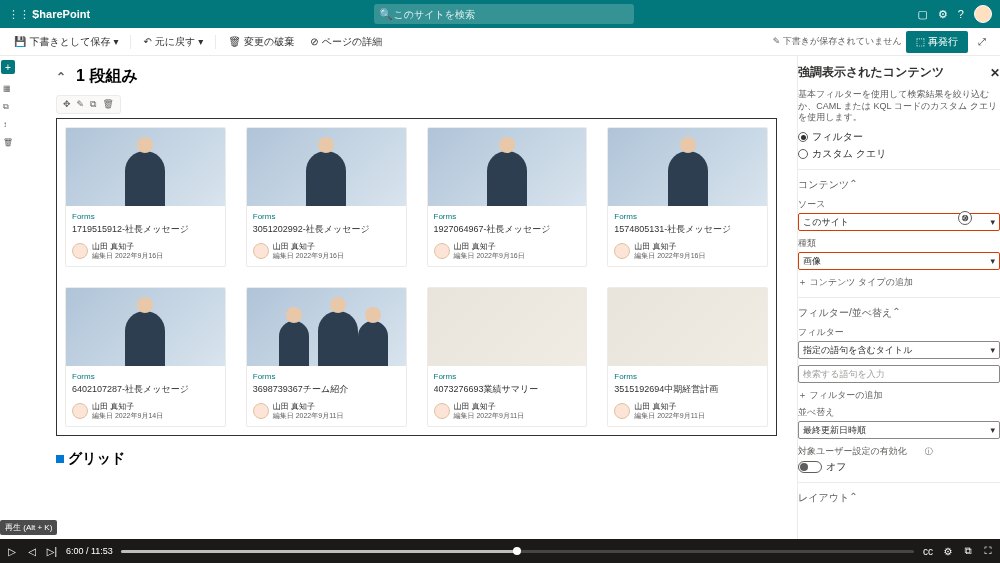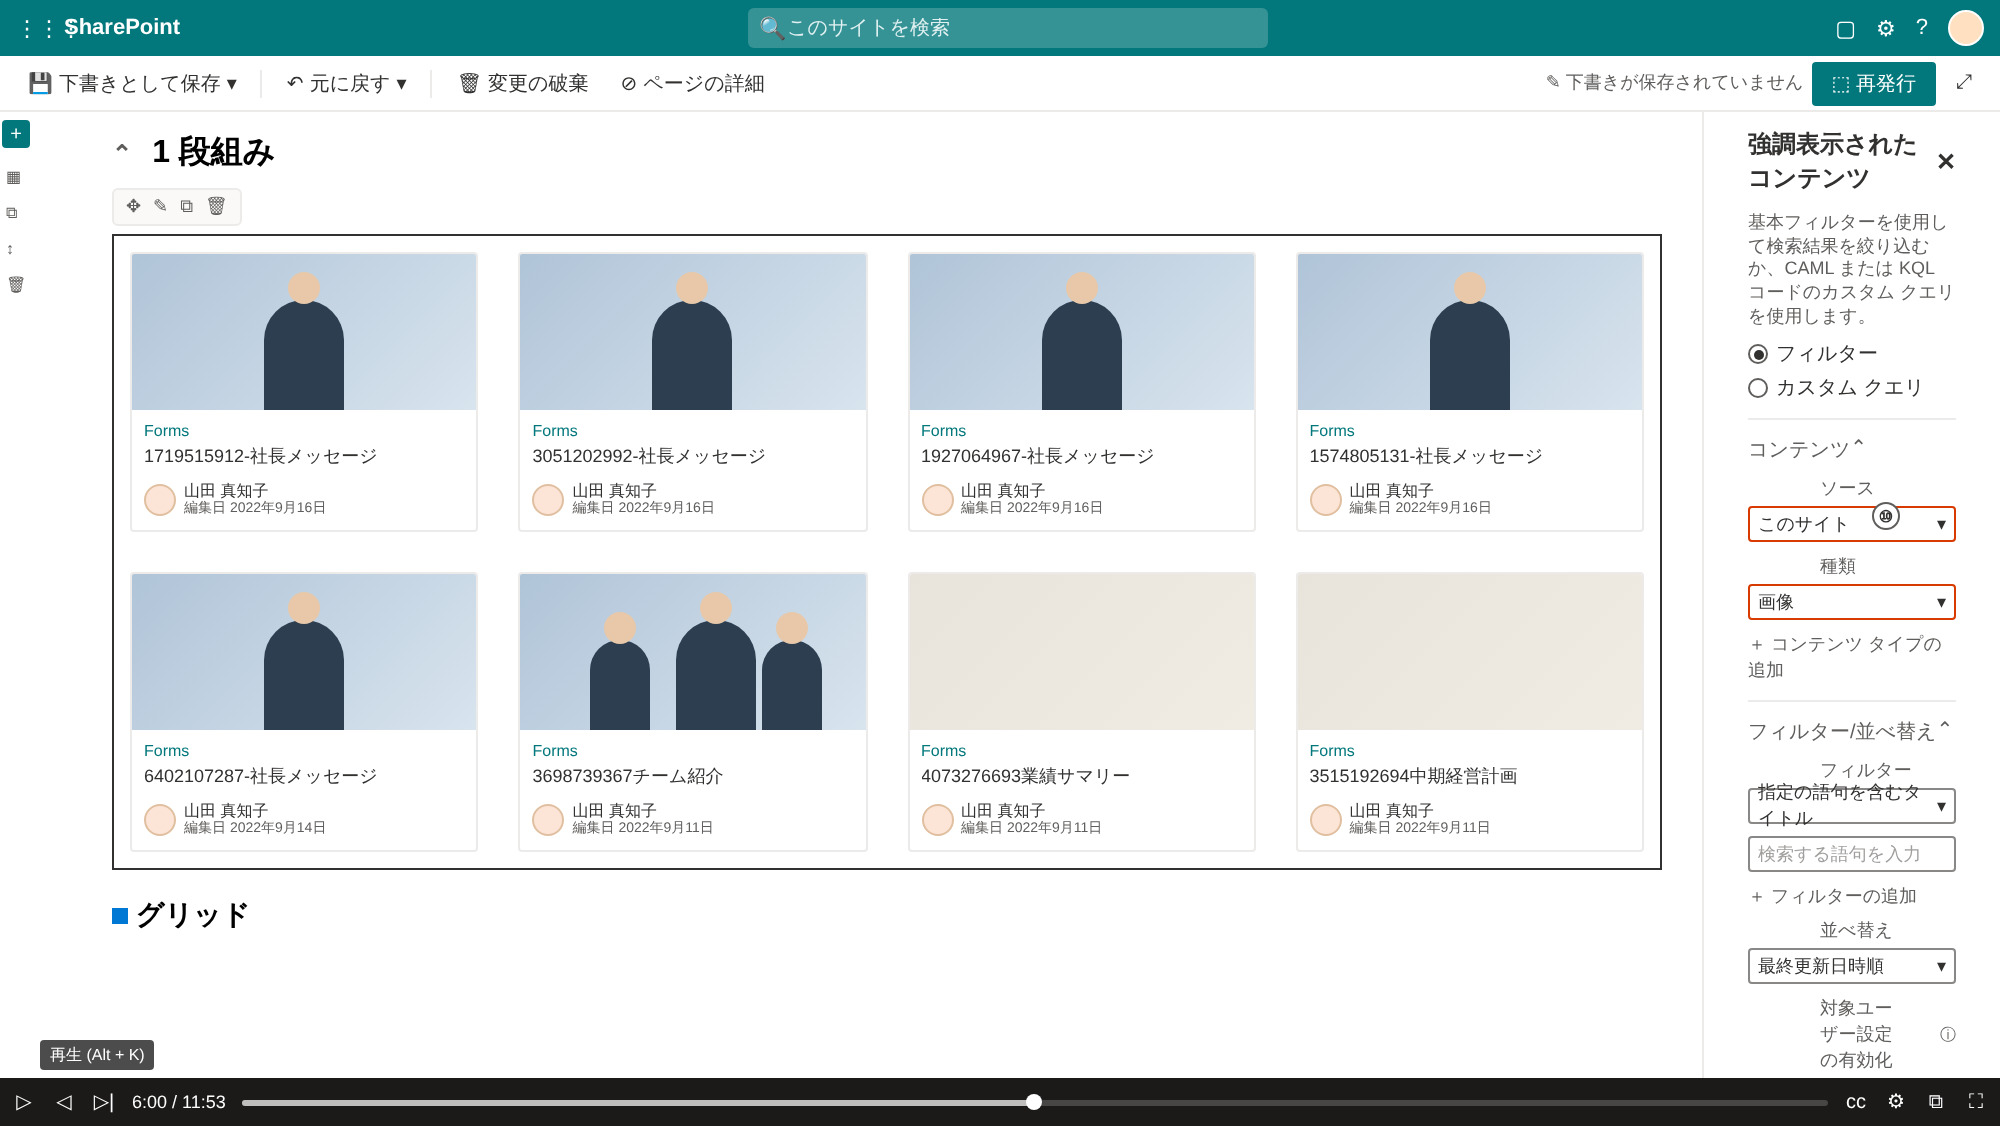--- a/index.html
+++ b/index.html
@@ -50,44 +50,44 @@
 .card .title { font-size: 9px; color: #323130; margin-top: 2px; white-space: nowrap; overflow: hidden; text-overflow: ellipsis; }
 .card .meta { display: flex; align-items: center; gap: 4px; margin-top: 6px; }
 .card .av { width: 16px; height: 16px; border-radius: 50%; background: #fce4d6; border:1px solid #e0c0a0; flex-shrink:0; }
 .card .mt { font-size: 7px; color: #605e5c; line-height: 1.2; }
 .card .mt .name { color: #323130; font-size: 8px; }
 
 .h2 { font-size: 14px; font-weight: 600; margin-top: 14px; display: flex; align-items: center; gap: 4px; }
 .h2 .sq { width: 8px; height: 8px; background: #0078d4; display: inline-block; }
 
 
-.pane { width: 149px; border-left: 1px solid #edebe9; background: #fff; overflow-y: auto; font-size: 10px; color: #323130; padding: 8px 22px; }
+.pane { width: 203px; border-left: 1px solid #edebe9; background: #fff; overflow-y: auto; font-size: 10px; color: #323130; padding: 8px 0; }
 .pane-head { display:flex; justify-content:space-between; align-items:center; font-size: 12px; font-weight: 600; margin-bottom: 8px; }
 .pane .desc { font-size: 9px; color: #605e5c; line-height: 1.3; margin-bottom: 6px; }
 .pane .radio { display: flex; align-items: center; gap: 4px; margin-bottom: 3px; }
 .pane .radio .r { width: 10px; height: 10px; border: 1px solid #605e5c; border-radius: 50%; display: inline-flex; align-items: center; justify-content: center; }
 .pane .radio .r.on::after { content: ''; width: 5px; height: 5px; background: #323130; border-radius: 50%; }
 .pane-section { border-top: 1px solid #edebe9; margin-top: 8px; padding-top: 8px; }
 .pane-section .sh { display:flex; justify-content:flex-start; font-size: 10px; color: #605e5c; margin-bottom: 6px; }
-.pane label { font-size: 9px; color: #605e5c; display: block; margin-bottom: 2px; margin-left: 36px; }
+.pane label { font-size: 9px; color: #605e5c; display: block; margin-bottom: 2px; }
 .pane .sel { border: 1px solid #8a8886; border-radius: 2px; padding: 2px 4px; font-size: 9px; display: flex; justify-content: space-between; align-items: center; margin-bottom: 6px; height:18px; background:#fff; }
 .pane .sel.hl { border: 1.5px solid #d83b01; }
 .pane .link { font-size: 9px; color: #605e5c; margin-bottom: 4px; }
 .pane .toggle { display: flex; align-items: center; gap: 4px; margin-top:2px; }
 .pane .tog { width: 24px; height: 12px; border-radius: 6px; background: #fff; border: 1px solid #605e5c; position: relative; }
 .pane .tog::after { content: ''; position: absolute; width: 8px; height: 8px; background: #605e5c; border-radius: 50%; top: 1px; left: 1px; }
 .callout-badge { position:absolute; background:#fff; border:1px solid #605e5c; border-radius:50%; width:14px; height:14px; font-size:8px; display:flex; align-items:center; justify-content:center; font-weight:600; }
 
 
 .vidbar { position: absolute; bottom: 0; left: 0; right: 0; height: 24px; background: #1b1a19; display: flex; align-items: center; padding: 0 6px; gap: 8px; color: #fff; font-size: 9px; }
 .vidbar .prog { flex: 1; height: 3px; background: #484644; border-radius: 2px; position: relative; }
 .vidbar .prog .fill { position: absolute; left: 0; top: 0; bottom: 0; width: 50%; background: #bfbebc; border-radius: 2px; }
 .vidbar .prog .dot { position: absolute; top: 50%; left: 50%; transform: translate(-50%,-50%); width: 8px; height: 8px; background: #fff; border-radius: 50%; }
 .vidbar .ic { width: 12px; text-align: center; font-size: 10px; }
-.replay-badge { position: absolute; bottom: 28px; left: 20px; background: rgba(0,0,0,.7); color: #fff; font-size: 8px; padding: 2px 5px; border-radius: 2px; }
+.replay-badge { position: absolute; bottom: 28px; left: 0; background: rgba(0,0,0,.7); color: #fff; font-size: 8px; padding: 2px 5px; border-radius: 2px; }
 </style>
 </head>
 <body>
 
 <div class="app">
 
   <div class="suite-bar">
     <div class="waffle">⋮⋮⋮</div>
     <div class="brand">SharePoint</div>
     <div class="search">

